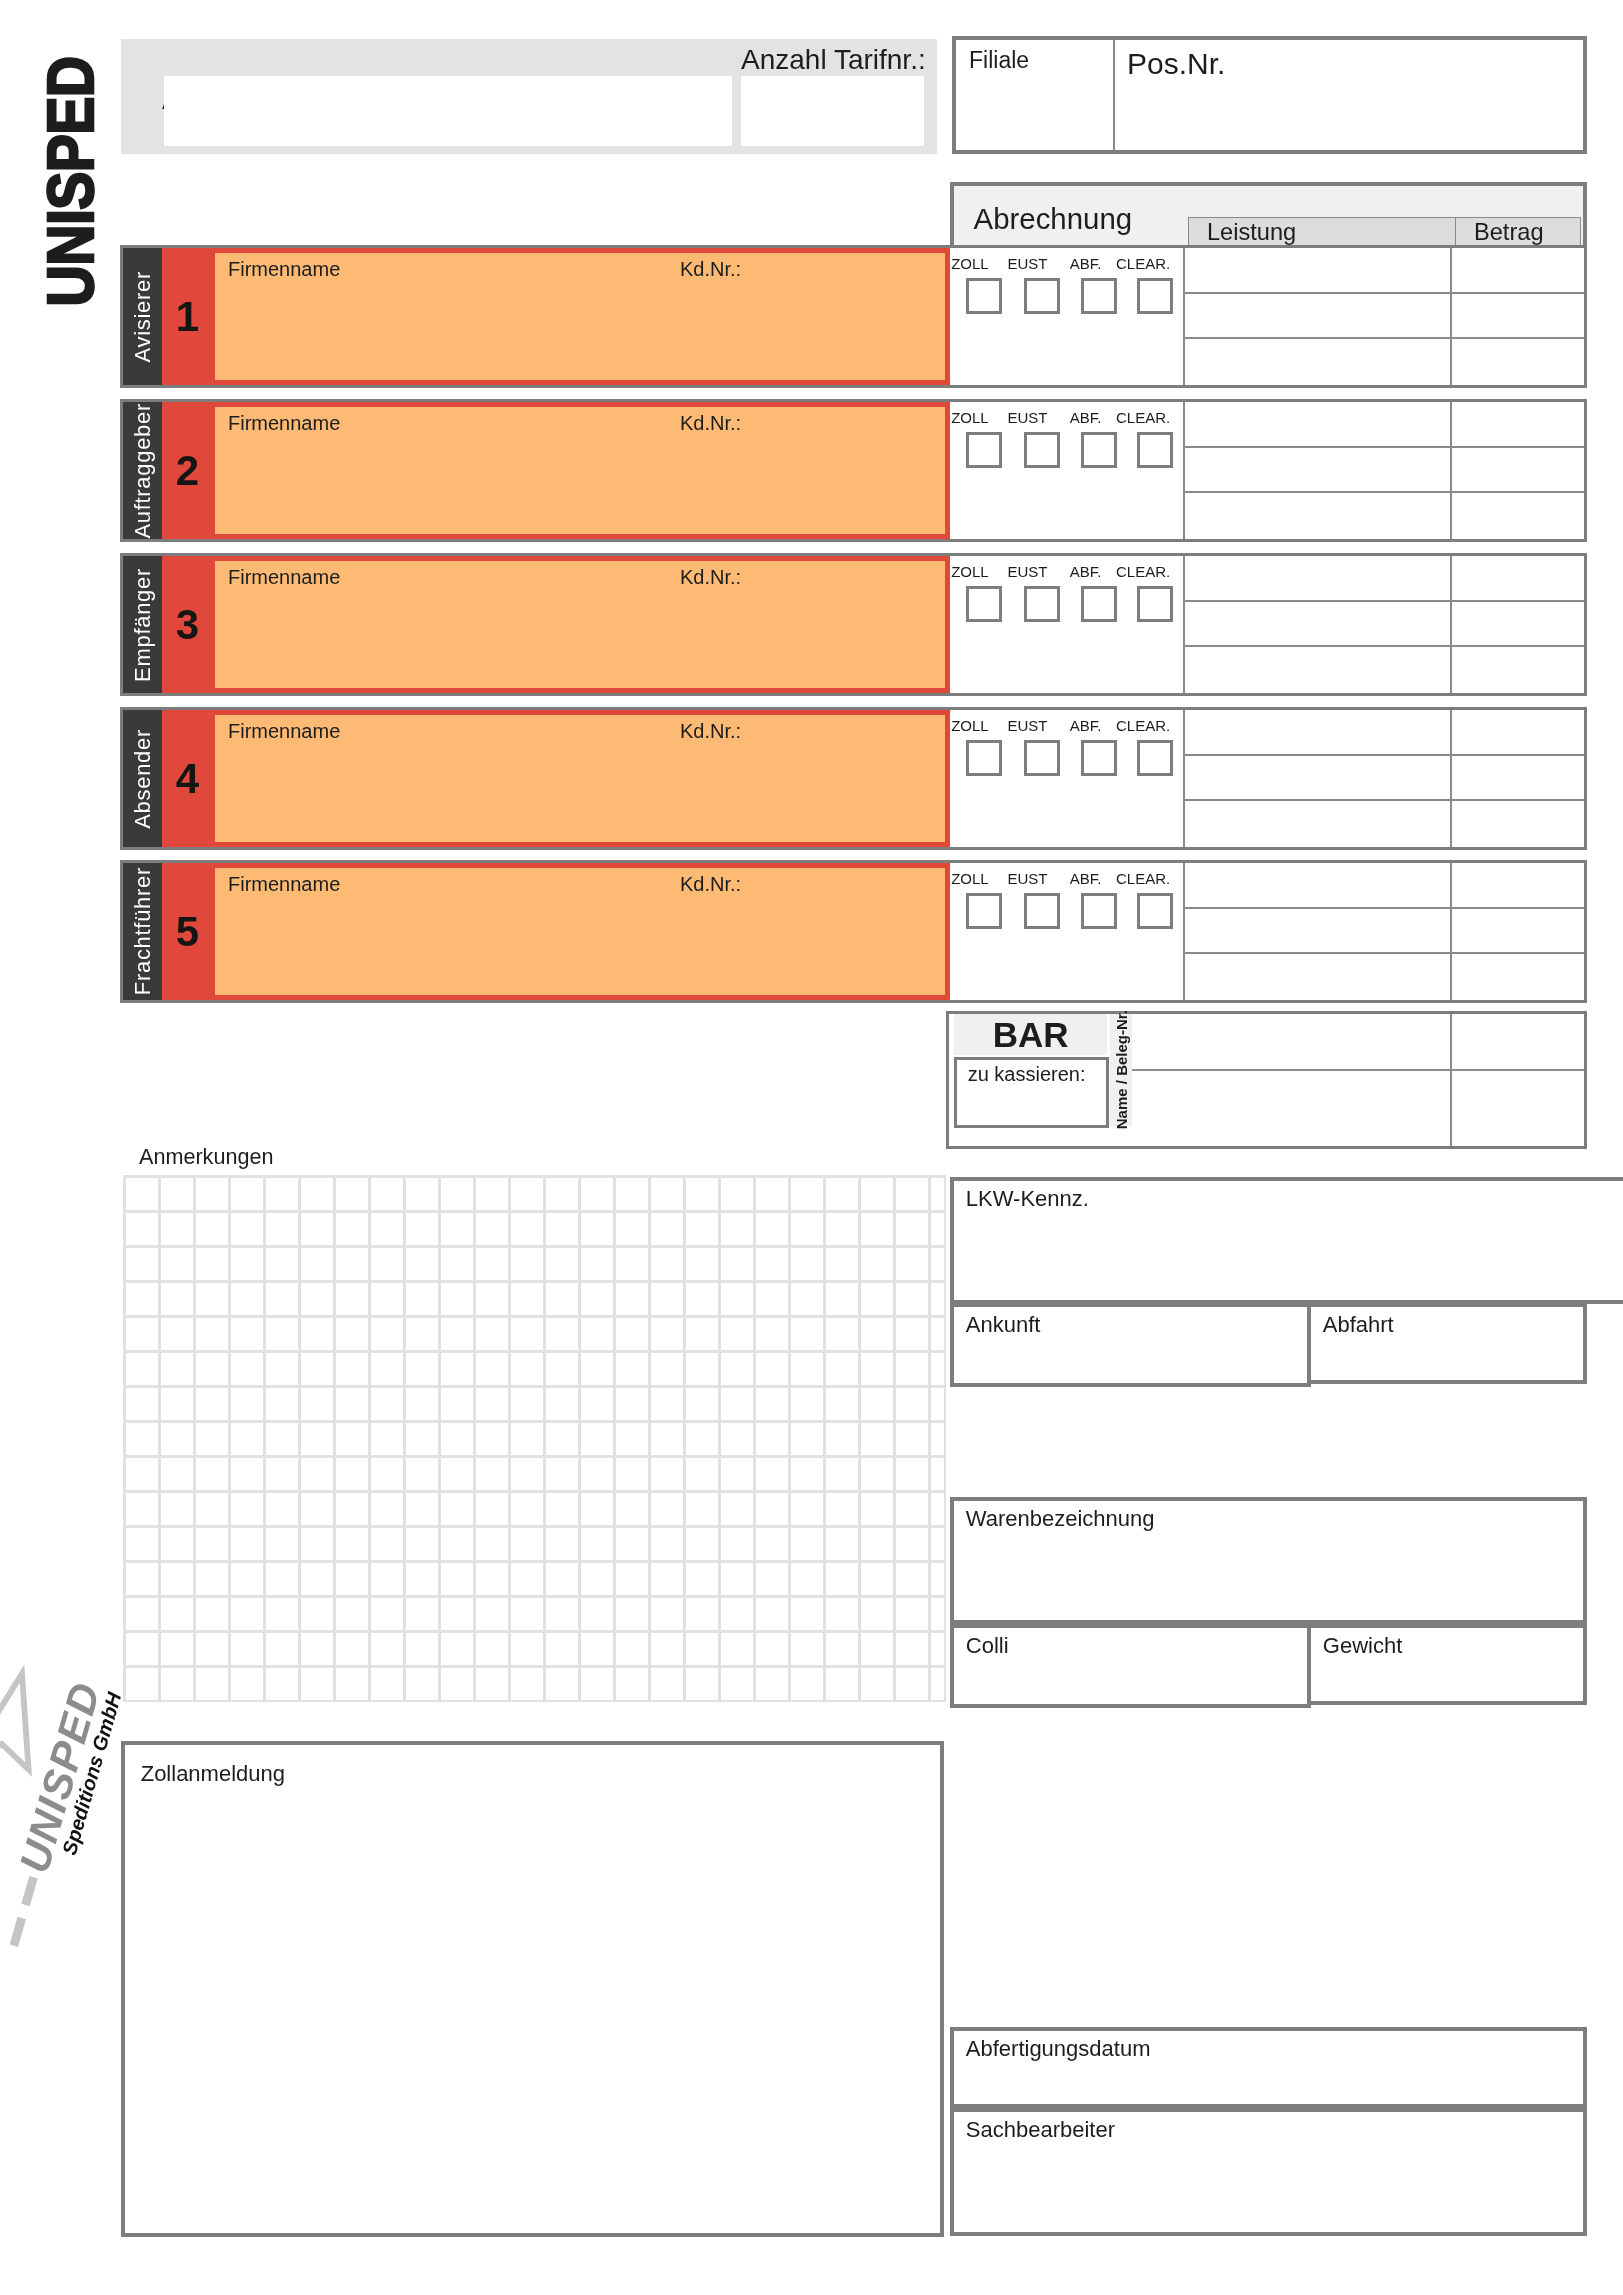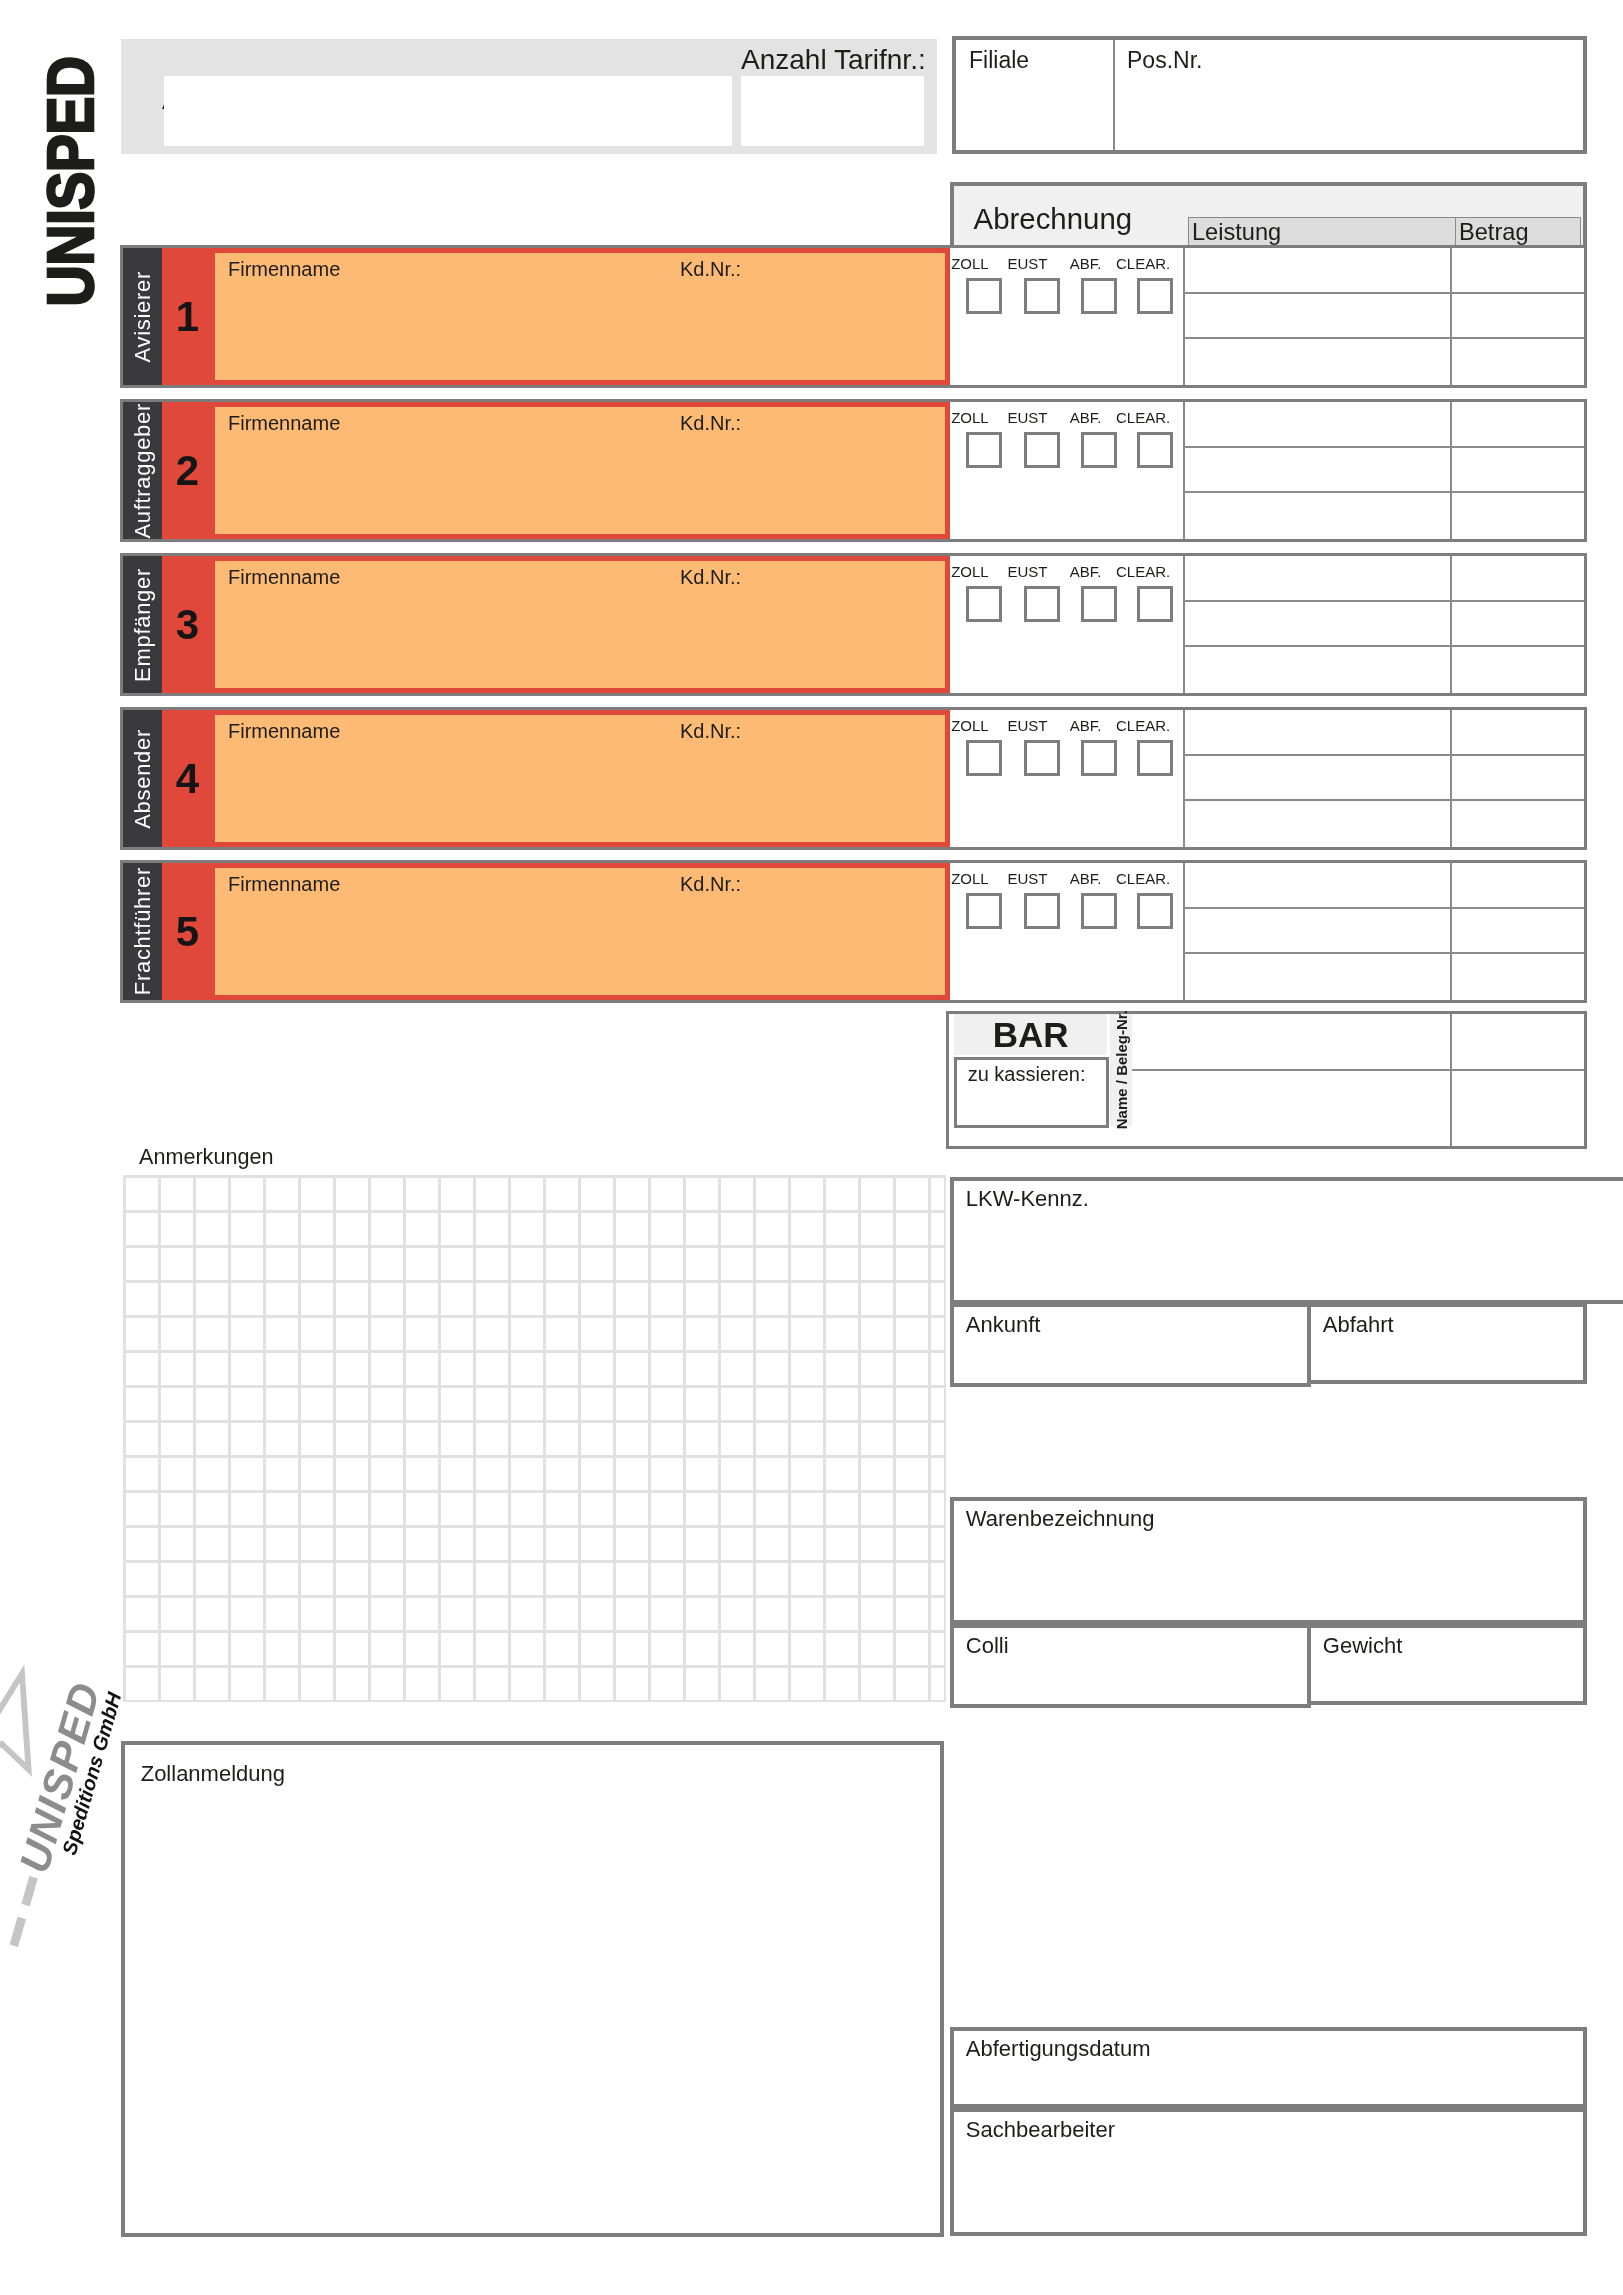--- a/index.html
+++ b/index.html
@@ -21,28 +21,28 @@
   .abfert-box{left:43px;top:37px;width:568px;height:70px;}
   .anzahl-box{left:620px;top:37px;width:183px;height:70px;}
 
   
   .gbox{position:absolute;border:4.6px solid var(--border-gray,#7d7d7d);background:#fff;box-sizing:border-box;}
   .gbox .boxlabel{position:absolute;left:11.8px;top:5.2px;font-size:22px;}
 
   .filiale-box{left:952px;top:36px;width:635px;height:118px;}
   .filiale-div{position:absolute;left:157px;top:0;bottom:0;width:2px;background:var(--line-gray,#8a8a8a);}
   .filiale-lbl{position:absolute;left:13px;top:6.5px;font-size:23px;}
-  .posnr-lbl{position:absolute;left:171px;top:6.5px;font-size:23px;}
+  .posnr-lbl{position:absolute;left:171px;top:6.5px;font-size:30px;}
 
   
   .abrech-box{left:950px;top:182px;width:637px;height:67px;background:var(--panel-gray,#f0f0f0);}
   .abrech-title{position:absolute;left:19.6px;top:15.7px;font-size:29.4px;}
   .subhdr{position:absolute;top:31px;height:33px;background:var(--subheader-gray,#dcdcdc);
           border:1.3px solid var(--line-gray,#8a8a8a);border-bottom:none;
-          font-size:23.6px;line-height:29px;padding-left:3px;box-sizing:border-box;}
+          font-size:23.6px;line-height:29px;padding-left:18px;box-sizing:border-box;}
   .subhdr-leistung{left:234px;width:268px;}
   .subhdr-betrag{left:501px;width:126px;}
 
   
   .party-row{position:absolute;left:0;width:1623px;height:143px;}
   .party-left{position:absolute;left:120px;top:0;width:830px;height:143px;box-sizing:border-box;
     border:3.9px solid var(--border-gray,#7d7d7d);border-right:none;background:var(--red,#e0483c);z-index:2;}
   .role-strip{position:absolute;left:0;top:0;bottom:0;width:39px;background:var(--dark-strip,#3a3a3c);
     display:flex;align-items:center;justify-content:center;}
   .role-label{writing-mode:vertical-rl;transform:rotate(180deg);color:#fff;font-size:22px;letter-spacing:0.7px;white-space:nowrap;}

